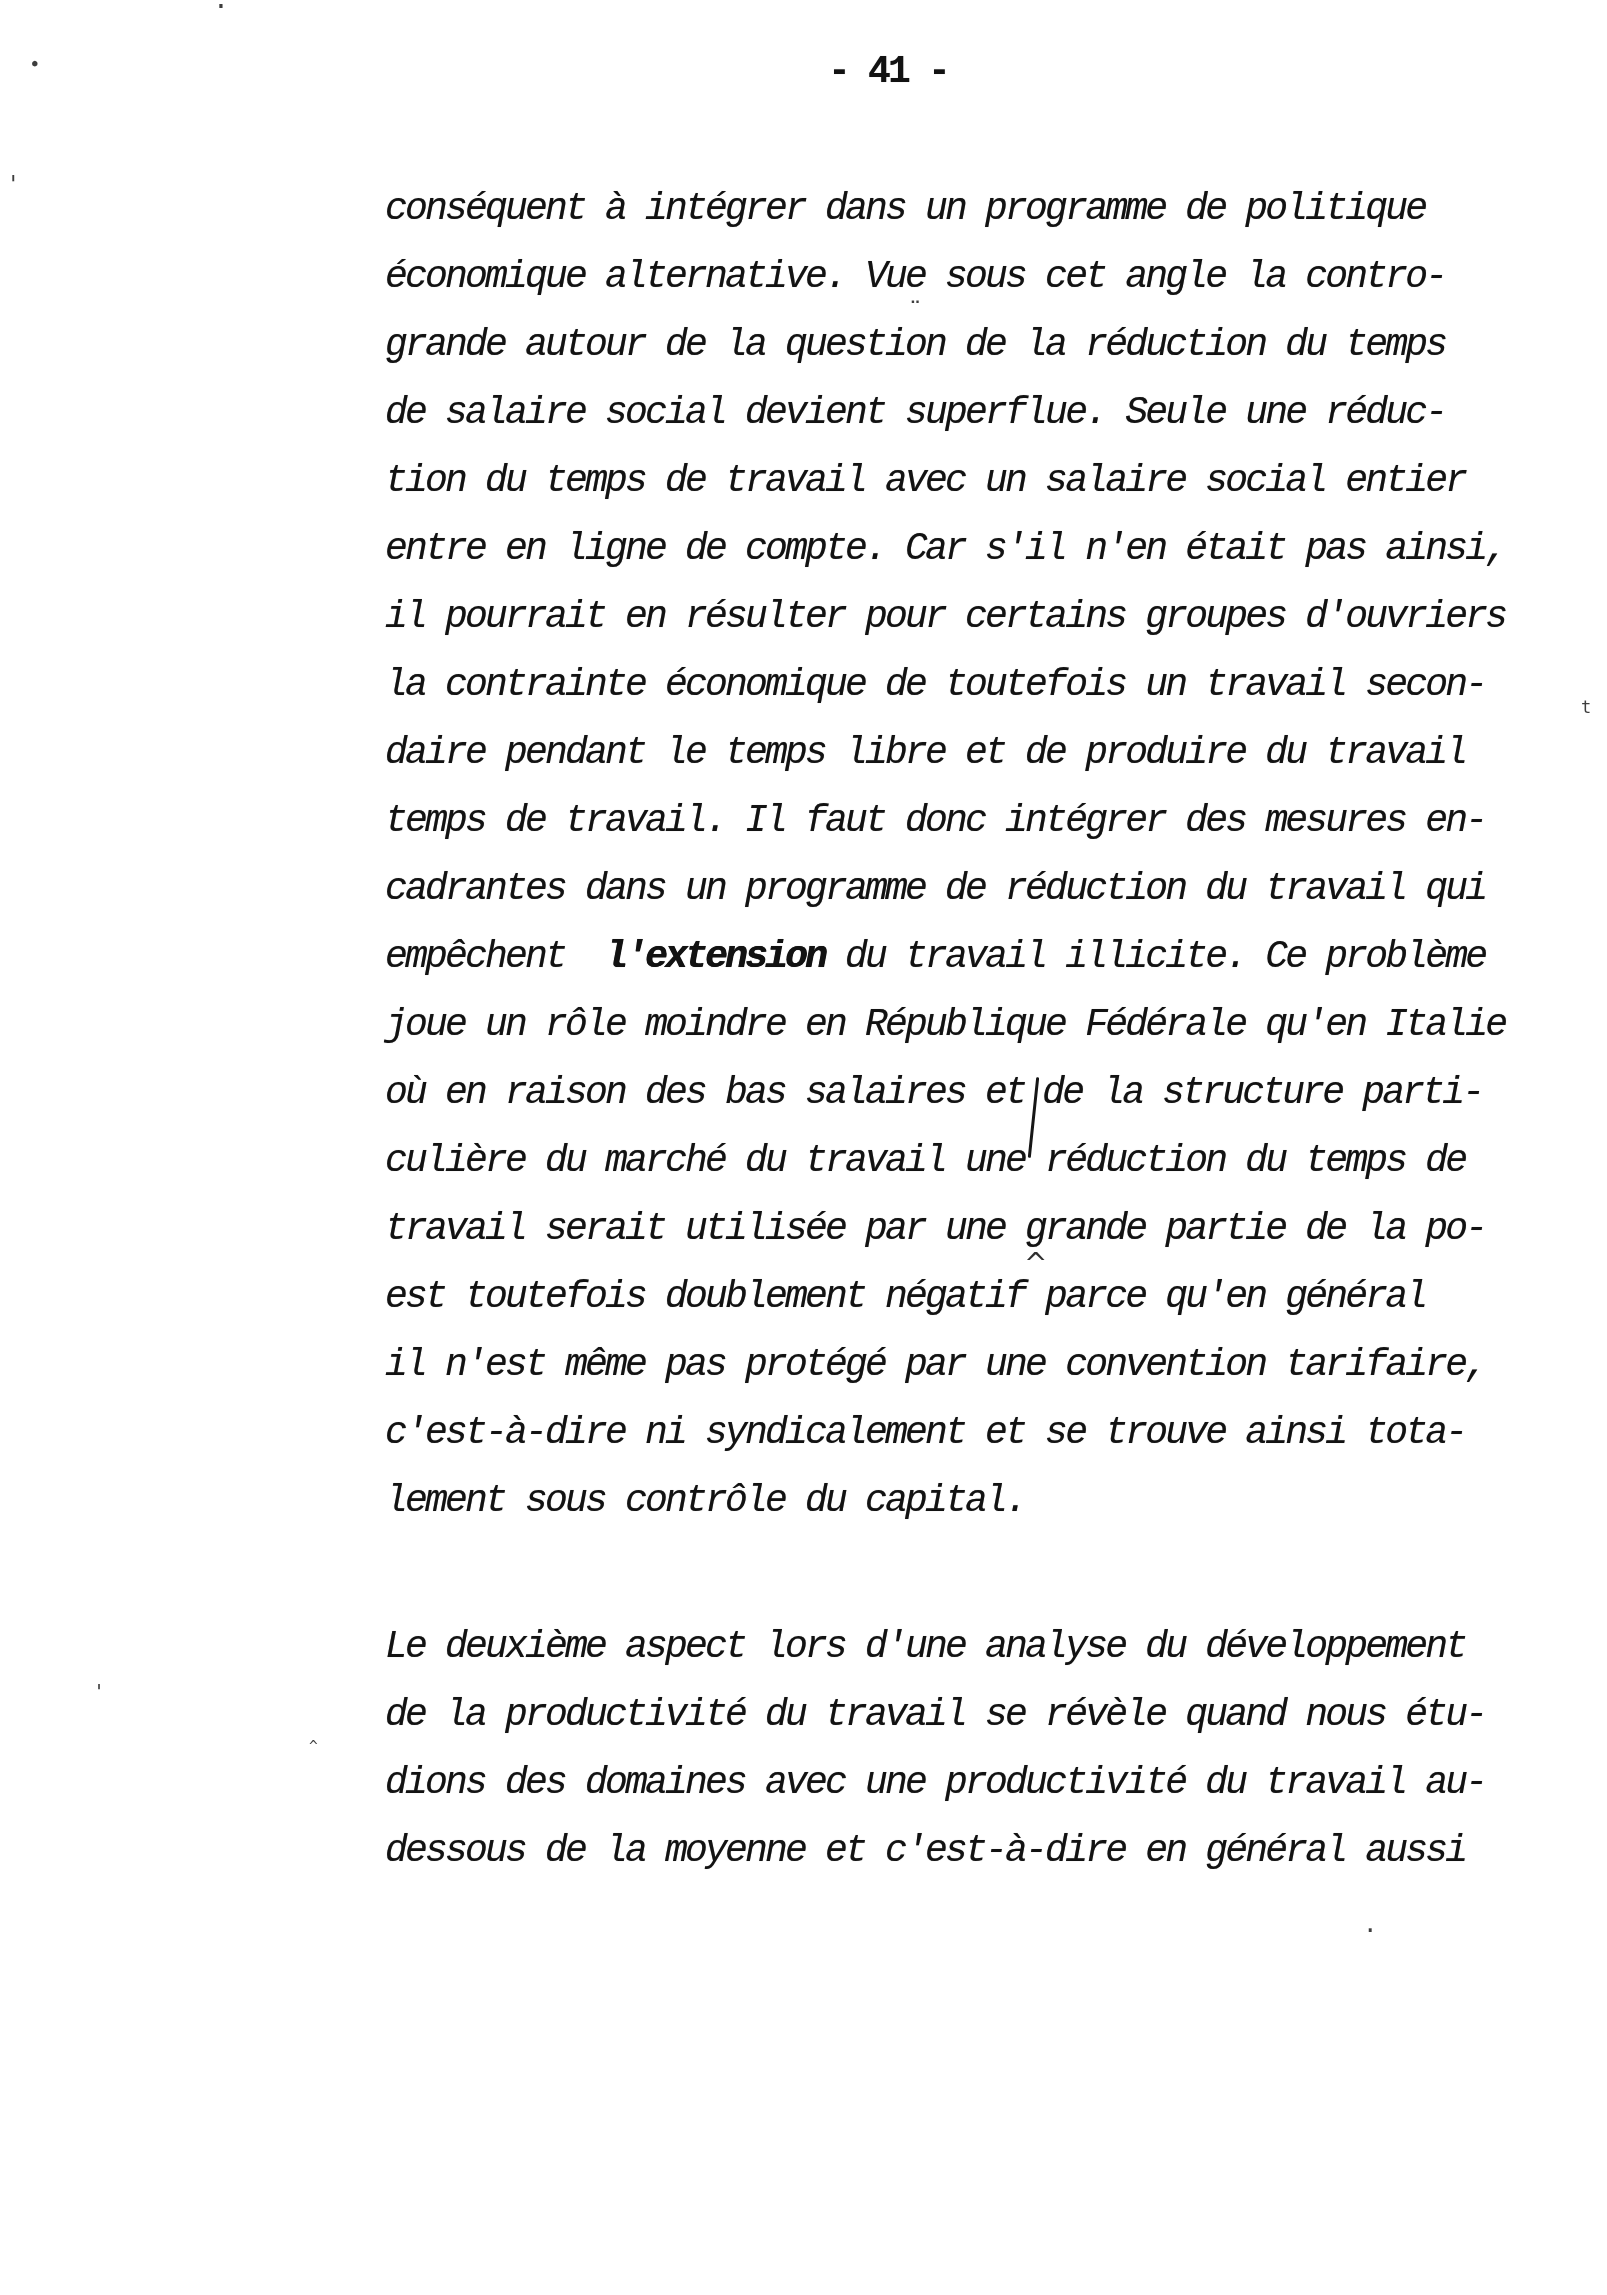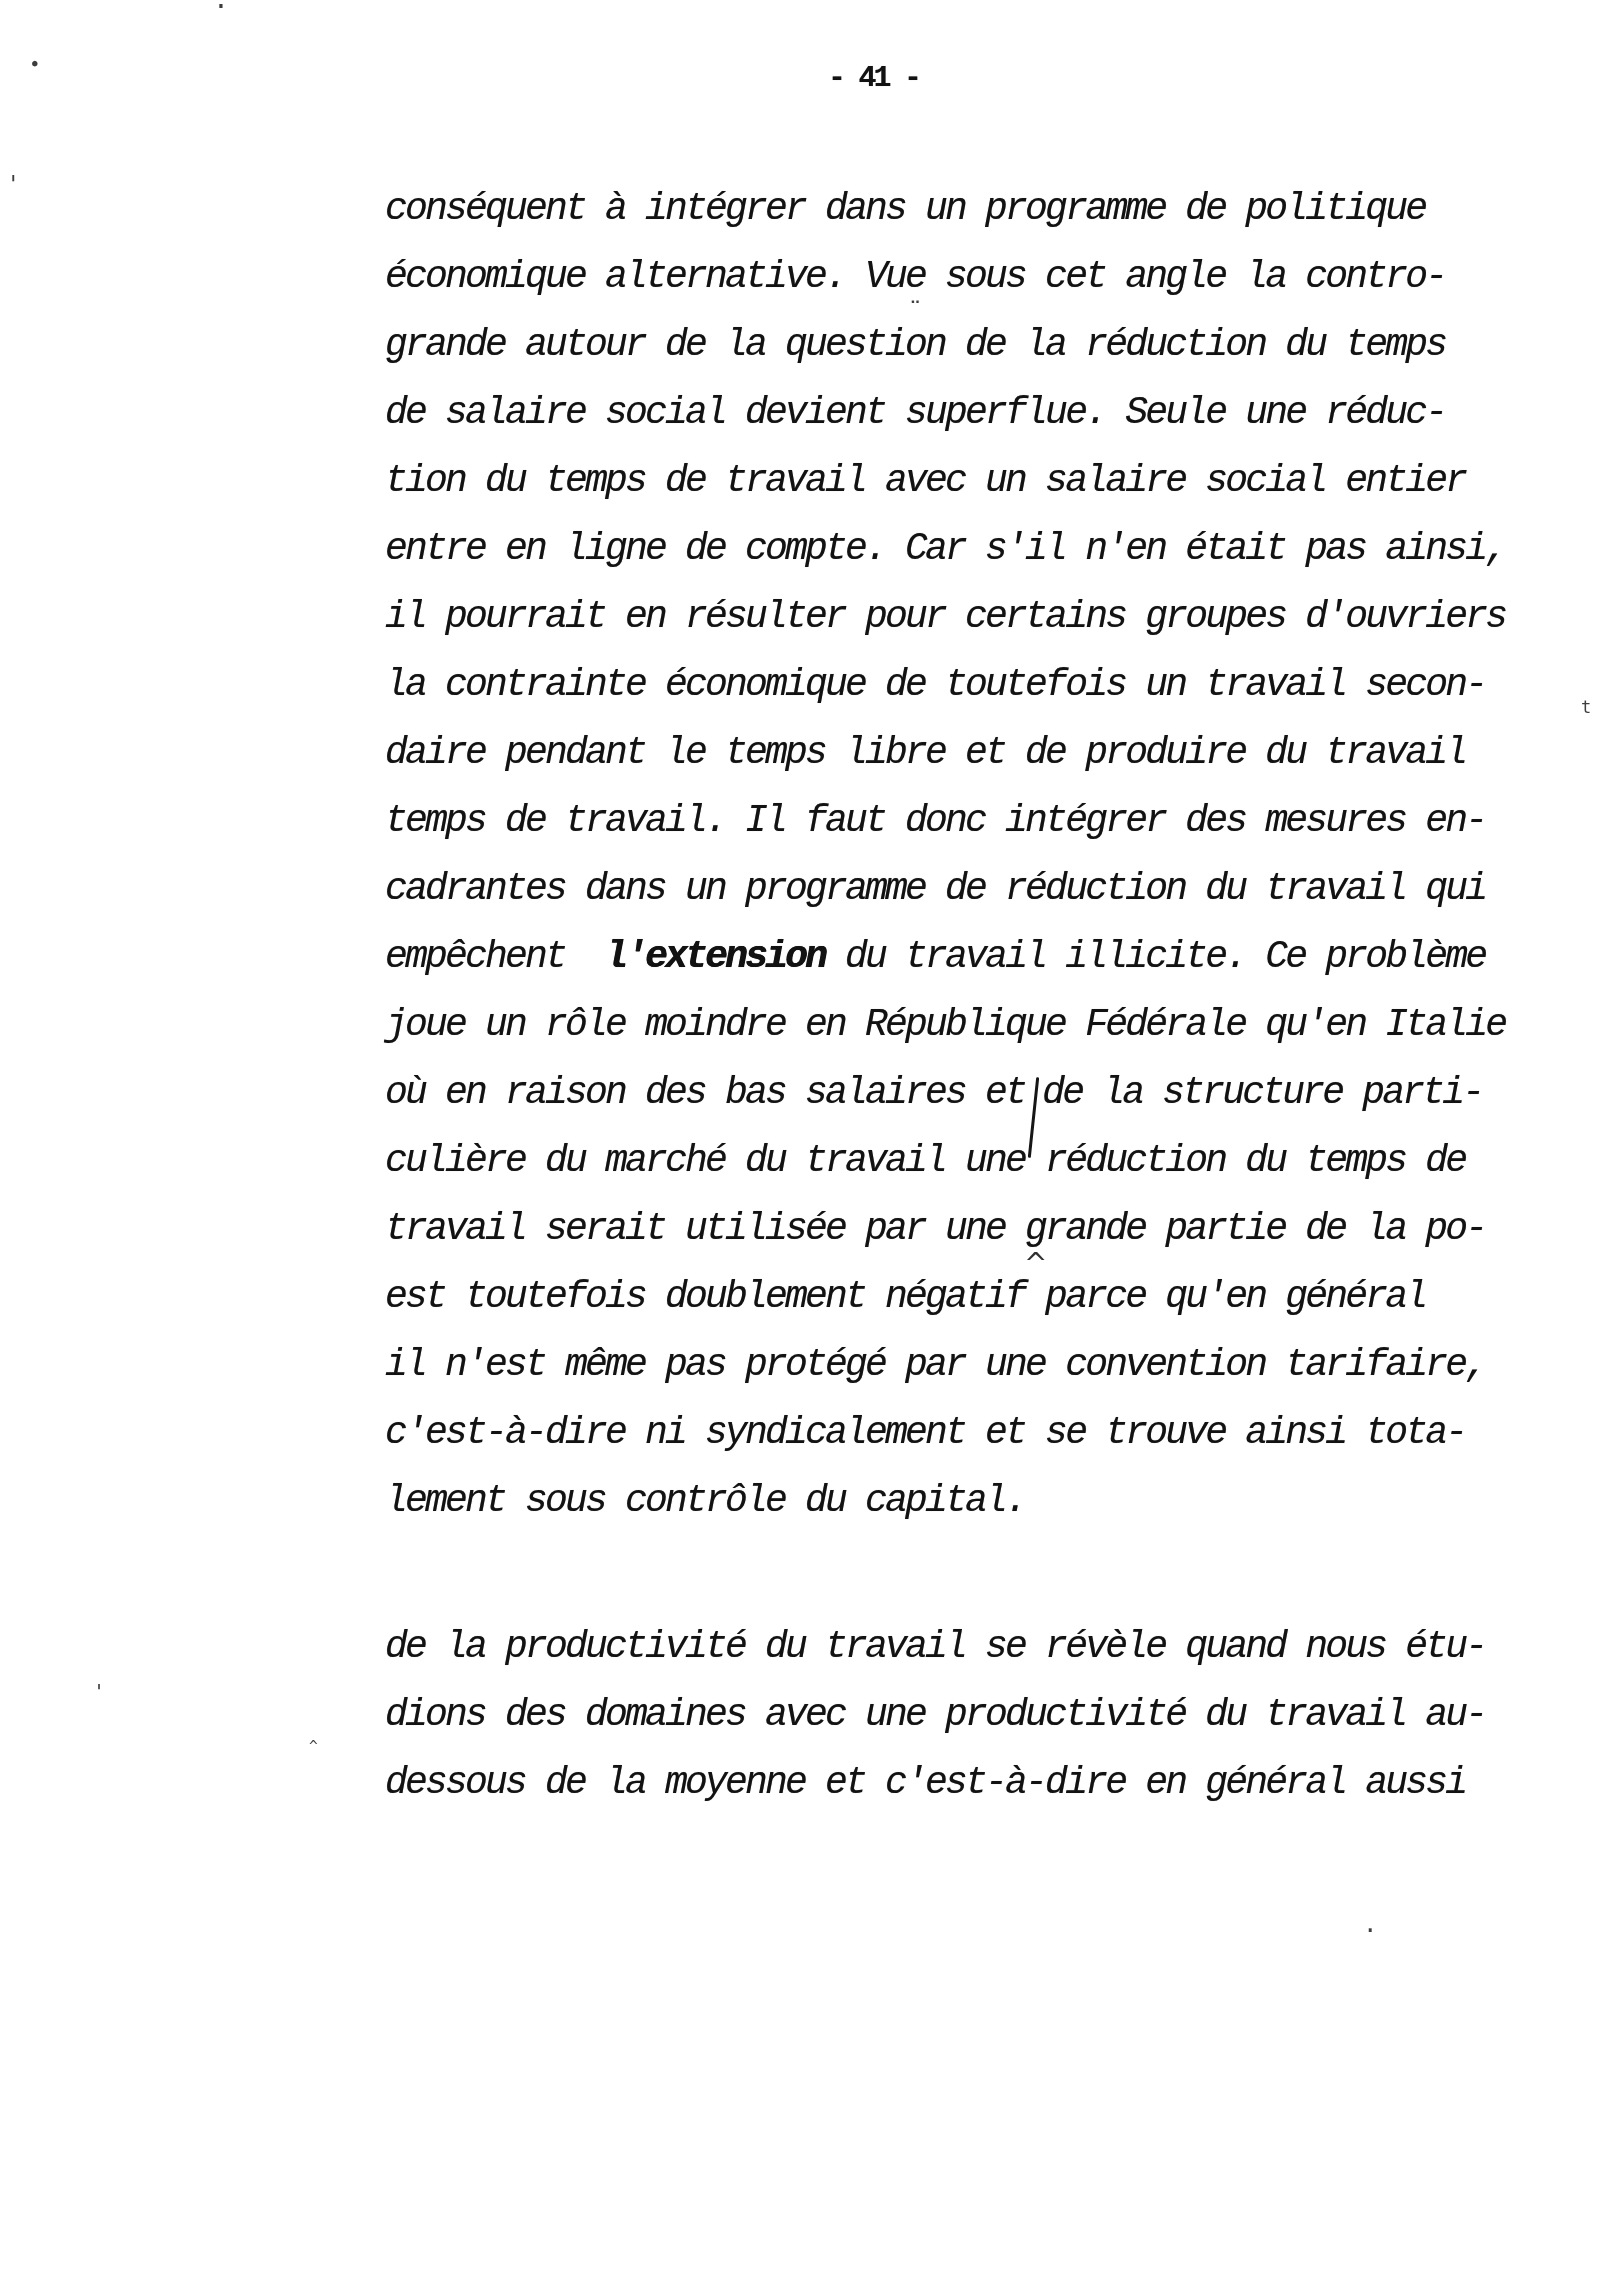--- a/index.html
+++ b/index.html
@@ -12,24 +12,24 @@
     width: 1608px;
     height: 2295px;
     background: #ffffff;
     overflow: hidden;
     font-family: "Liberation Mono", "DejaVu Sans Mono", monospace;
     color: #121212;
   }
   .page-number {
     position: absolute;
     left: 828px;
-    top: 44px;
+    top: 38px;
     height: 68px;
     line-height: 68px;
-    font-size: 30px;
+    font-size: 38px;
     font-weight: bold;
     letter-spacing: -2.8px;
     white-space: pre;
     text-shadow: 0 0 0.7px rgba(0,0,0,0.45);
     font-family: Liberation Mono, monospace;
   }
   .body-text {
     position: absolute;
     left: 385px;
     top: 175px;
@@ -114,20 +114,21 @@
         <div class="line"><span>joue un rôle moindre en République Fédérale qu'en Italie</span></div>
         <div class="line"><span>où en raison des bas salaires et</span><span class="insert-mark"></span><span>de la structure parti-</span></div>
         <div class="line"><span>culière du marché du travail une réduction du temps de</span></div>
         <div class="line"><span>travail serait utilisée par une grande partie de la po-</span></div>
         <div class="line"><span>est toutefois doublement négatif parce qu'en général</span></div>
         <div class="line"><span>il n'est même pas protégé par une convention tarifaire,</span></div>
         <div class="line"><span>c'est-à-dire ni syndicalement et se trouve ainsi tota-</span></div>
         <div class="line"><span>lement sous contrôle du capital.</span></div>
       </div>
       <div class="paragraph">
+        <div class="line"><span>Le deuxième aspect lors d'une analyse du développement</span></div>
         <div class="line"><span>de la productivité du travail se révèle quand nous étu-</span></div>
         <div class="line"><span>dions des domaines avec une productivité du travail au-</span></div>
         <div class="line"><span>dessous de la moyenne et c'est-à-dire en général aussi</span></div>
       </div>
     </div>
 
   <span class="caret-annotation">^</span>
 
   <div class="artifact-layer">
       <span class="artifact" style="left: 213px; top: -6.6px; font-size: 26.4px;">·</span>

